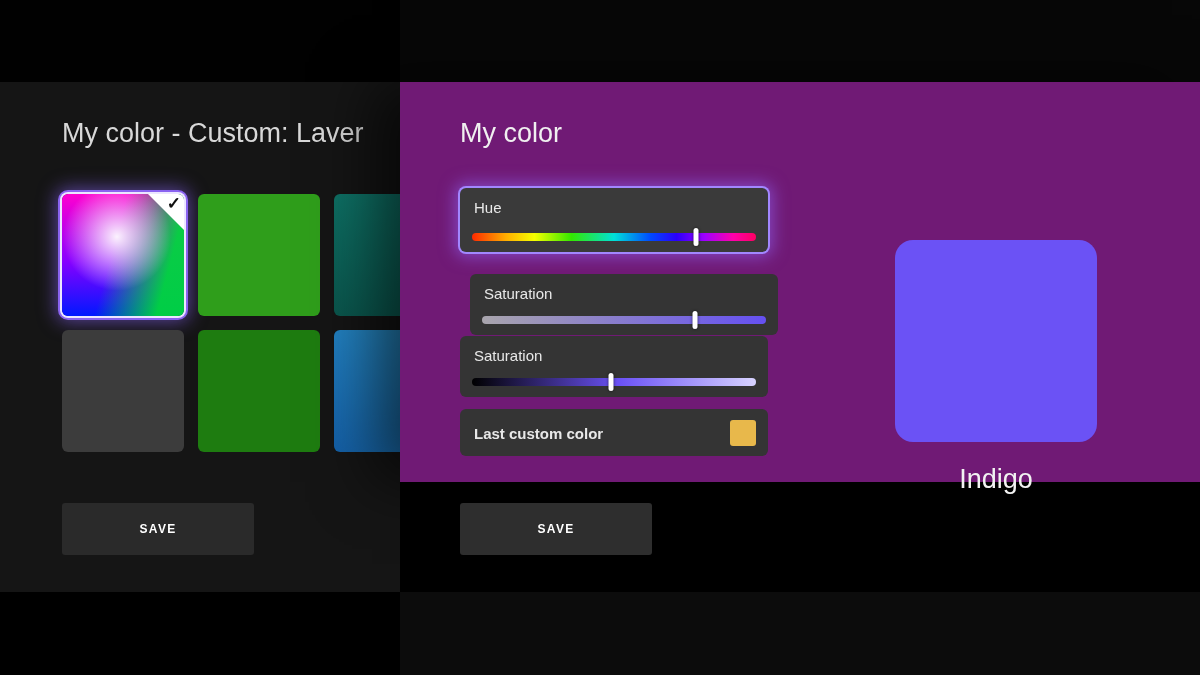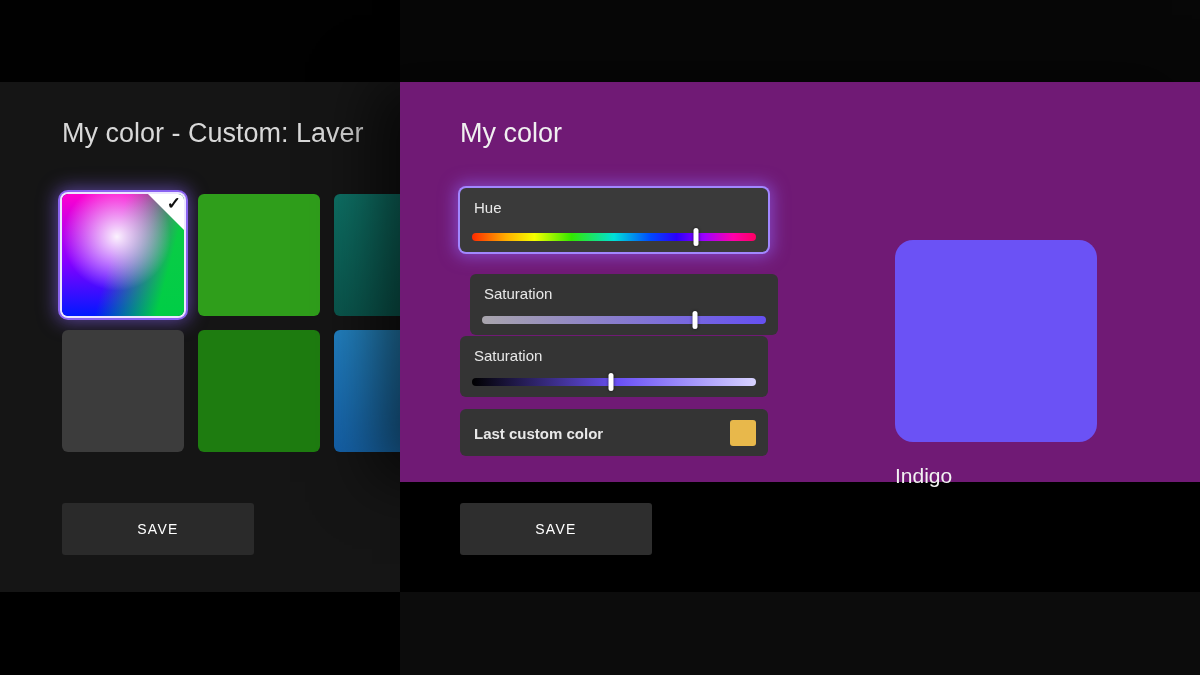--- a/index.html
+++ b/index.html
@@ -36,21 +36,21 @@
     border-top:36px solid #fff; border-left:36px solid transparent;
     border-top-right-radius:6px;
   }
   .check-mark {
     position:absolute; top:0; right:3px; color:#101010;
     font-size:17px; font-weight:700; line-height:20px;
   }
   .save-btn {
     position:absolute; width:192px; height:52px; background:#2e2e2e; border-radius:3px;
     display:flex; align-items:center; justify-content:center;
-    color:#fff; font-size:14px; font-weight:400; letter-spacing:1.3px; cursor:pointer;
+    color:#fff; font-size:12px; font-weight:700; letter-spacing:1.3px; cursor:pointer;
   }
   .left-panel .save-btn { left:62px; top:421px; background:#2a2a2a; }
 
   
   .dialog {
     position:absolute; left:400px; top:0; width:800px; height:400px;
     background:#701a75; box-shadow:-28px 0 55px rgba(0,0,0,.6);
   }
   .dialog-title {
     position:absolute; left:60px; top:36px; font-size:27px; font-weight:400; color:#f0f0f0;
@@ -78,22 +78,22 @@
     font-size:15px; color:#e8e8e8;font-weight:bold; }
   .last-swatch {
     position:absolute; right:12px; top:50%; transform:translateY(-50%);
     width:26px; height:26px; border-radius:3px;
   }
   .dialog .save-btn { left:60px; top:421px; }
   .preview {
     position:absolute; left:495px; top:158px; width:202px; height:202px; border-radius:18px;
   }
   .preview-label {
-    position:absolute; left:495px; top:382px; width:202px; text-align:left;
-    font-size:21px; color:#f2f2f2;
+    position:absolute; left:495px; top:382px; width:202px; text-align:center;
+    font-size:27px; color:#f2f2f2;
   }
 </style>
 </head>
 <body>
 
 <div class="screen">
   <div class="topbar"></div>
   <div class="topbar-right"></div>
 
   <div class="content">

